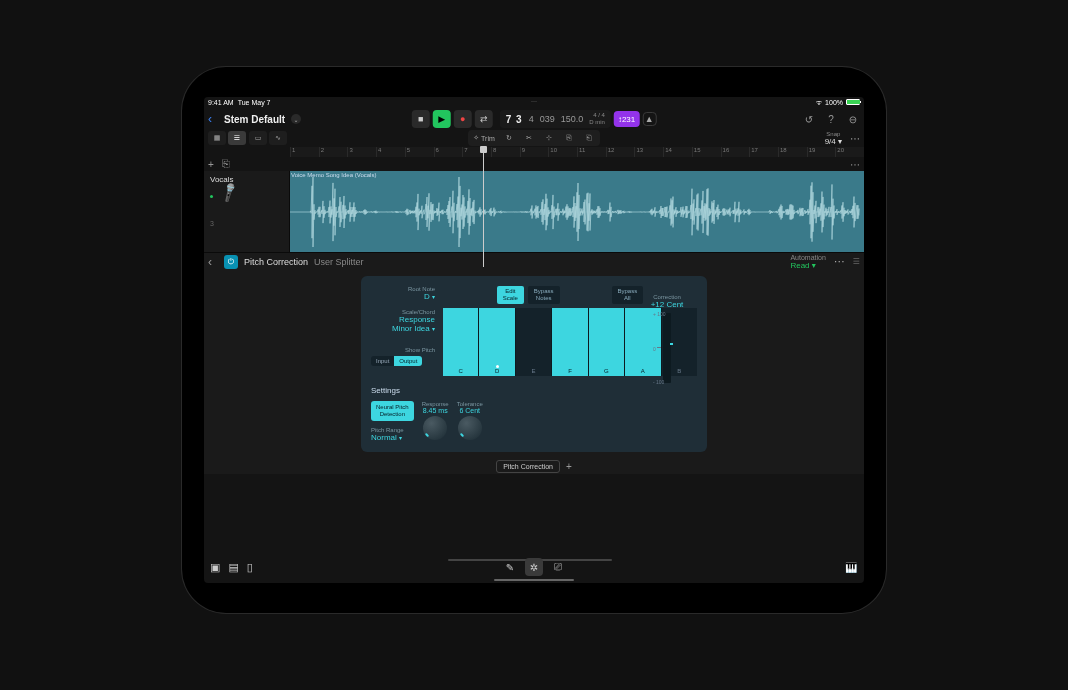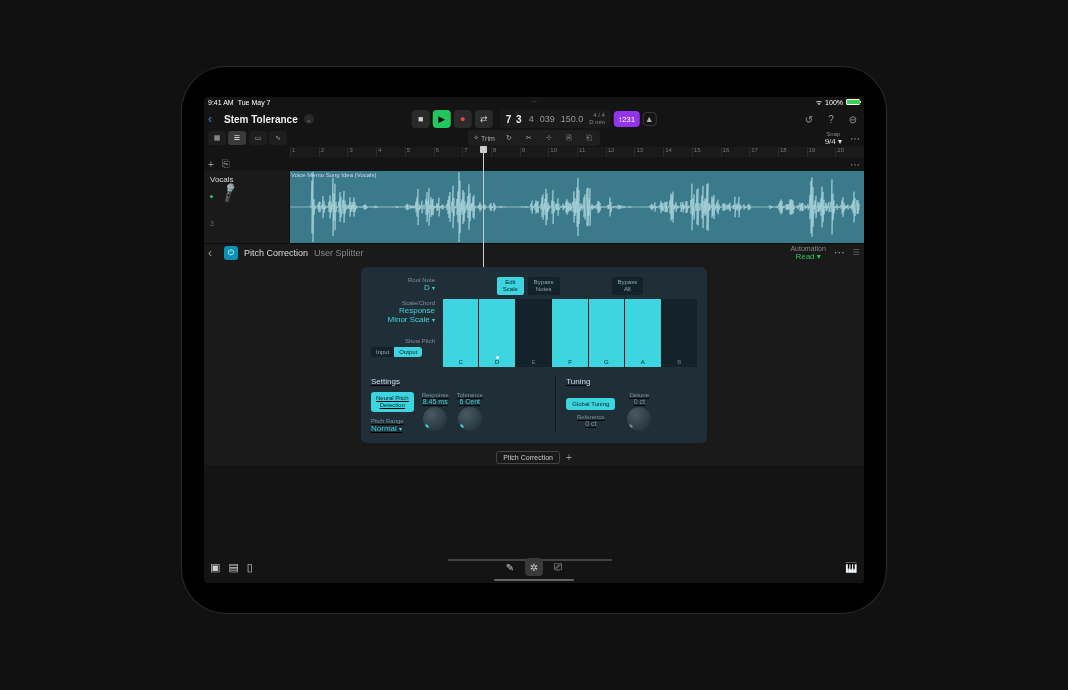--- a/index.html
+++ b/index.html
@@ -74,21 +74,21 @@
 .ruler-nums { flex:1; display:flex; position:relative;}
 .ruler-num { flex:1; font-size:6px; color:#777; border-left:1px solid #2a2a2a; padding-left:1px;}
 .playhead { position:absolute; left:276px; top:-1px; width:7px; height:7px; background:#ccc; border-radius:1px; z-index:10;}
 .playhead::after { content:""; position:absolute; left:3px; top:6px; width:1px; height:115px; background:#ccc;}
 
 
 .track-add-bar { display:flex; align-items:center; height:14px; padding:0 4px; background:#141414; gap:8px;}
 .track-add-bar span { color:#999; font-size:10px;}
 
 
-.tracks { display:flex; height:72px; background:#141414;}
+.tracks { display:flex; height:81px; background:#141414;}
 .track-header { width:86px; flex-shrink:0; background:#1a1a1a; padding:4px 6px; border-right:1px solid #0a0a0a;}
 .track-name { color:#ddd; font-size:8px;}
 .track-dot { width:3px; height:3px; border-radius:50%; background:#22c55e; display:inline-block; margin-top:6px;}
 .track-icon { color:#3b9de0; font-size:14px; display:inline-block; margin-left:4px; transform:rotate(-30deg);}
 .track-num { color:#666; font-size:7px; margin-top:18px;}
 .track-region { flex:1; background:#3a7a8a; position:relative; overflow:hidden;}
 .region-label { position:absolute; top:1px; left:1px; font-size:6px; color:#cde;}
 .waveform { position:absolute; left:0; right:0; top:50%; transform:translateY(-50%); height:70px;}
 
 
@@ -135,21 +135,21 @@
 .pc-corr { position:absolute; right:10px; top:8px; width:40px; text-align:center;}
 .corr-val { color:#3dd6e0; font-size:8px;}
 .corr-meter { width:8px; height:70px; background:#0d1a20; margin:4px auto 0; position:relative; border-radius:1px;}
 .corr-tick { position:absolute; left:-10px; font-size:5px; color:#678;}
 .corr-tick.t100 { top:-2px;}
 .corr-tick.t0 { top:33px;}
 .corr-tick.tm100 { bottom:-2px;}
 .corr-mark { position:absolute; right:-2px; top:30px; width:3px; height:2px; background:#3dd6e0;}
 .corr-tick0 { position:absolute; left:-6px; top:34px; width:4px; height:1px; background:#678;}
 
-.pc-bottom { display:flex; margin-top:10px; gap:0;text-decoration:underline;}
+.pc-bottom { display:flex; margin-top:10px; gap:0;}
 .pc-settings { flex:1; padding-right:10px;}
 .pc-tuning { flex:0.75; padding-left:10px; border-left:1px solid #0d1a20;}
 .sec-title { color:#cde; font-size:8px; margin-bottom:6px;}
 .sett-row { display:flex; align-items:flex-start; gap:8px;}
 .neural-pill { font-size:6px; padding:3px 5px; background:#3dd6e0; color:#062028; border-radius:3px; line-height:7px; text-align:center;}
 .knob-grp { text-align:center;}
 .knob-lbl { font-size:6px; color:#7a95a0;}
 .knob-val { font-size:7px; color:#3dd6e0;}
 .knob { width:24px; height:24px; border-radius:50%; background:radial-gradient(circle at 35% 30%, #4a5a62, #1a2a32); margin:2px auto 0; position:relative;}
 .knob::after { content:""; position:absolute; left:2px; bottom:4px; width:4px; height:2px; background:#3dd6e0; border-radius:1px; transform:rotate(45deg);}
@@ -196,21 +196,21 @@
       </div>
       <div class="status-right">
         <span>ᯤ</span>
         <span>100%</span>
         <span class="battery"></span>
       </div>
     </div>
 
     <div class="app-top">
       <span class="chev-back">‹</span>
-      <span class="proj-title">Stem Tolerance</span>
+      <span class="proj-title">Stem Default</span>
       <span class="proj-drop">⌄</span>
 
       <div class="transport">
         <span class="tbtn">■</span>
         <span class="tbtn play">▶</span>
         <span class="tbtn rec">●</span>
         <span class="tbtn">⇄</span>
         <div class="lcd">
           <span class="lcd-num">7 3</span>
           <span class="lcd-sm">4</span>
@@ -305,21 +305,21 @@
         </svg>
       </div>
     </div>
 
     <div class="plugin-hdr">
       <span class="plugin-back">‹</span>
       <span class="power-btn">⏻</span>
       <span class="plugin-name">Pitch Correction</span>
       <span class="plugin-preset">User Splitter</span>
       <div class="plugin-right">
-        <div style="text-align:center">
+        <div style="text-align:left">
           <div class="auto-lbl">Automation</div>
           <div class="auto-val"><span>Read</span> ▾</div>
         </div>
         <span class="plugin-dots">⋯</span>
         <span class="plugin-hamb">☰</span>
       </div>
     </div>
 
     <div class="plugin-body">
       <div class="plugin-panel">
@@ -327,21 +327,21 @@
         <div class="pc-top">
           <div class="pc-left-labels">
             <div class="grp">
               <div class="lbl-sm">Root Note</div>
               <div class="val-cy"><span>D</span> <span class="chev">▾</span></div>
             </div>
             <div class="grp">
               <div class="lbl-sm">Scale/Chord</div>
               <div class="val-cy">
                 <div>Response</div>
-                <div><span>Minor Scale</span> <span class="chev">▾</span></div>
+                <div><span>Minor Idea</span> <span class="chev">▾</span></div>
               </div>
             </div>
             <div class="grp" style="margin-top:14px">
               <div class="lbl-sm">Show Pitch</div>
               <div class="io-seg">
                 <span class="io-btn">Input</span>
                 <span class="io-btn active">Output</span>
               </div>
             </div>
           </div>
@@ -367,20 +367,31 @@
             <div class="wkey">C</div>
                 <div class="wkey">D<span class="dot"></span></div>
                 <div class="wkey off">E</div>
                 <div class="wkey">F</div>
                 <div class="wkey">G</div>
                 <div class="wkey">A</div>
                 <div class="wkey off">B</div>
               </div>
           </div>
 
+          <div class="pc-corr">
+            <div class="lbl-sm">Correction</div>
+            <div class="corr-val">+12 Cent</div>
+            <div class="corr-meter">
+              <span class="corr-tick t100">+ 100</span>
+              <span class="corr-tick t0">0</span>
+              <span class="corr-tick tm100">- 100</span>
+              <span class="corr-tick0"></span>
+              <span class="corr-mark"></span>
+            </div>
+          </div>
         </div>
 
         <div class="pc-bottom">
           <div class="pc-settings">
             <div class="sec-title">Settings</div>
             <div class="sett-row">
               <div>
                 <div class="neural-pill" style="white-space:pre">Neural Pitch
 Detection</div>
                 <div class="pitch-range">
@@ -393,37 +404,20 @@
                 <div class="knob-val">8.45 ms</div>
                 <div class="knob"></div>
               </div>
               <div class="knob-grp">
                 <div class="knob-lbl">Tolerance</div>
                 <div class="knob-val">6 Cent</div>
                 <div class="knob"></div>
               </div>
             </div>
           </div>
-          <div class="pc-tuning">
-            <div class="sec-title">Tuning</div>
-            <div class="tuning-row">
-              <div>
-                <div class="gt-pill">Global Tuning</div>
-                <div class="ref-grp">
-                  <div class="lbl-sm">Reference</div>
-                  <div class="knob-val" style="color:#7a95a0">0 ct</div>
-                </div>
-              </div>
-              <div class="knob-grp">
-                <div class="knob-lbl">Detune</div>
-                <div class="knob-val" style="color:#7a95a0">0 ct</div>
-                <div class="knob gray"></div>
-              </div>
-            </div>
-          </div>
         </div>
 
       </div>
     </div>
 
     <div class="plugin-tabbar">
       <span class="plugin-tab">Pitch Correction</span>
       <span class="plugin-add">+</span>
     </div>
 

